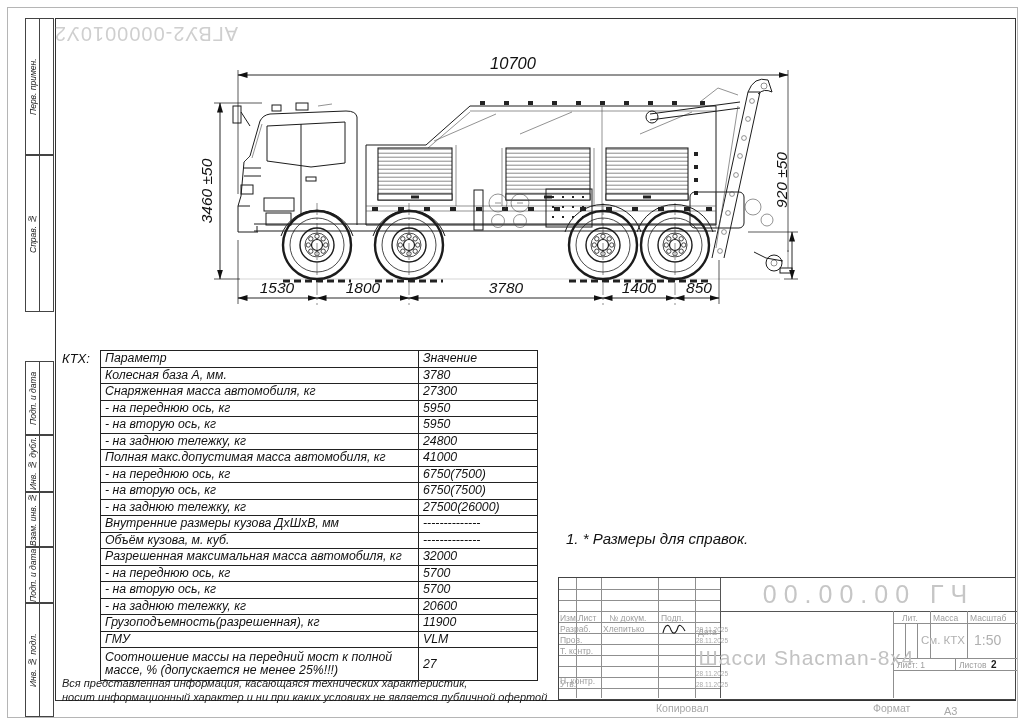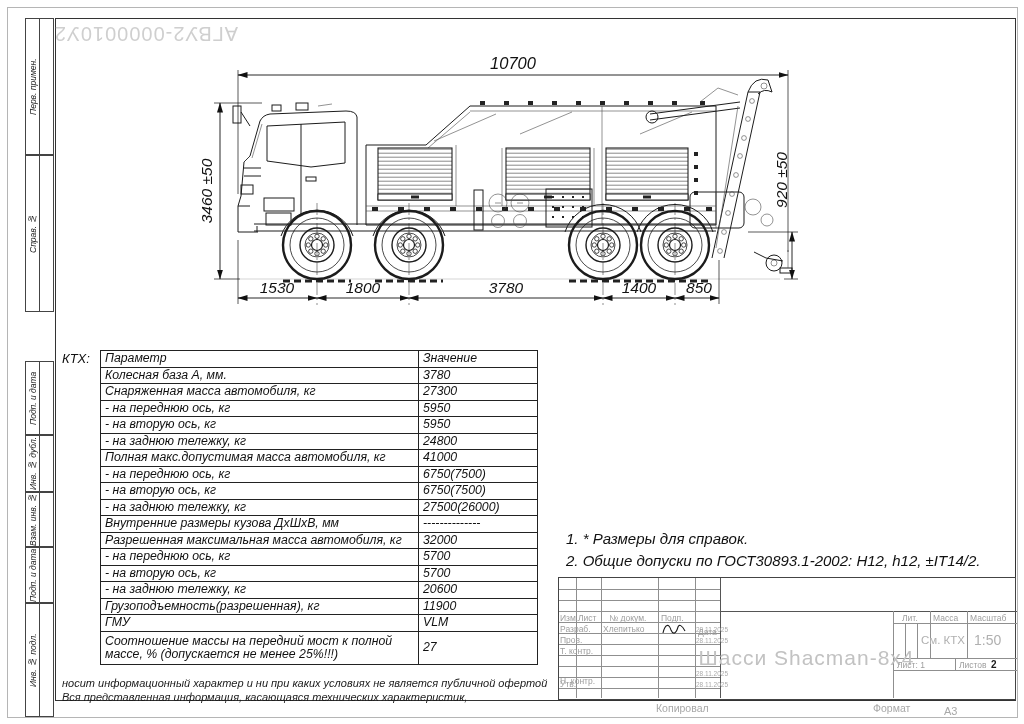--- a/index.html
+++ b/index.html
@@ -296,20 +296,24 @@
     <tr>
       <td> - на заднюю тележку, кг</td>
       <td>27500(26000)</td>
     </tr>
 
     <tr>
       <td>Внутренние размеры кузова ДхШхВ, мм</td>
       <td>--------------</td>
     </tr>
 
+    <tr>
+      <td>Объём кузова, м. куб.</td>
+      <td>--------------</td>
+    </tr>
 
     <tr>
       <td>Разрешенная максимальная масса автомобиля, кг</td>
       <td>32000</td>
     </tr>
 
     <tr>
       <td> - на переднюю ось, кг</td>
       <td>5700</td>
     </tr>
@@ -336,26 +340,25 @@
 
     <tr class="tall">
       <td>Соотношение массы на передний мост к полной массе, % (допускается не менее 25%!!!)</td>
       <td>27</td>
     </tr>
   </tbody>
   </table>
 
   <div class="abs notes">
     <div>1. * Размеры для справок.</div>
-    <div>2. Общие допуски по ГОСТ30893.1-2002: H12, h12, ±IT14/2.</div>
   </div>
 
   <div class="abs disclaimer">
+    <div>Вся представленная информация, касающаяся технических характеристик,</div>
     <div>носит информационный характер и ни при каких условиях не является публичной офертой</div>
-    <div>Вся представленная информация, касающаяся технических характеристик,</div>
   </div>
 
   <div id="tb" class="abs">
 
     <div class="tbl" style="left:17px;top:0;width:1px;height:120px;"></div>
     <div class="tbl" style="left:42px;top:0;width:1px;height:120px;"></div>
     <div class="tbl" style="left:99px;top:0;width:1px;height:120px;"></div>
     <div class="tbl" style="left:136px;top:0;width:1px;height:120px;"></div>
     <div class="tbl" style="left:161px;top:0;width:1.4px;height:120px;background:#555;"></div>
 
@@ -374,20 +377,21 @@
     <div class="tbl" style="left:334px;top:33px;width:1px;height:87px;"></div>
     <div class="tbl" style="left:334px;top:45px;width:124px;height:1px;"></div>
     <div class="tbl" style="left:346px;top:45px;width:1px;height:35px;"></div>
     <div class="tbl" style="left:358px;top:45px;width:1px;height:35px;"></div>
     <div class="tbl" style="left:371px;top:33px;width:1px;height:47px;"></div>
     <div class="tbl" style="left:408px;top:33px;width:1px;height:47px;"></div>
     <div class="tbl" style="left:334px;top:80px;width:124px;height:1px;"></div>
     <div class="tbl" style="left:396px;top:80px;width:1px;height:12px;"></div>
     <div class="tbl" style="left:334px;top:92px;width:124px;height:1px;"></div>
 
+    <div class="designation">00.00.00 ГЧ</div>
     <div class="doc-title">Шасси Shacman-8x4</div>
 
     <div class="tb-txt" style="left:1px;top:35px;">Изм.</div>
     <div class="tb-txt" style="left:19px;top:35px;">Лист</div>
     <div class="tb-txt" style="left:50px;top:35px;">№ докум.</div>
     <div class="tb-txt" style="left:102px;top:35px;">Подп.</div>
     <div class="tb-txt" style="left:139px;top:49px;">Дата</div>
 
     <div class="tb-txt" style="left:1px;top:46px;">Разраб.</div>
     <div class="tb-txt" style="left:44px;top:46px;">Хлепитько</div>

